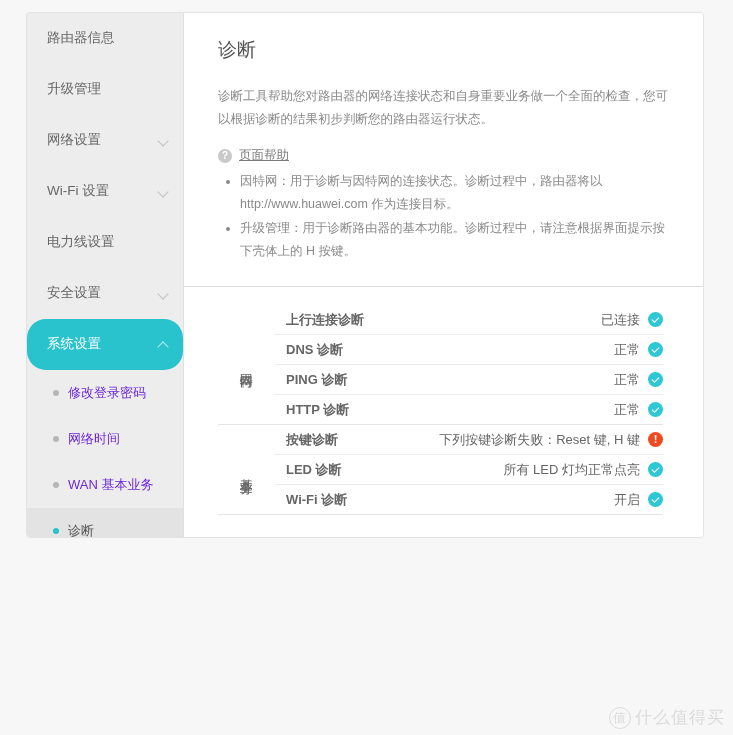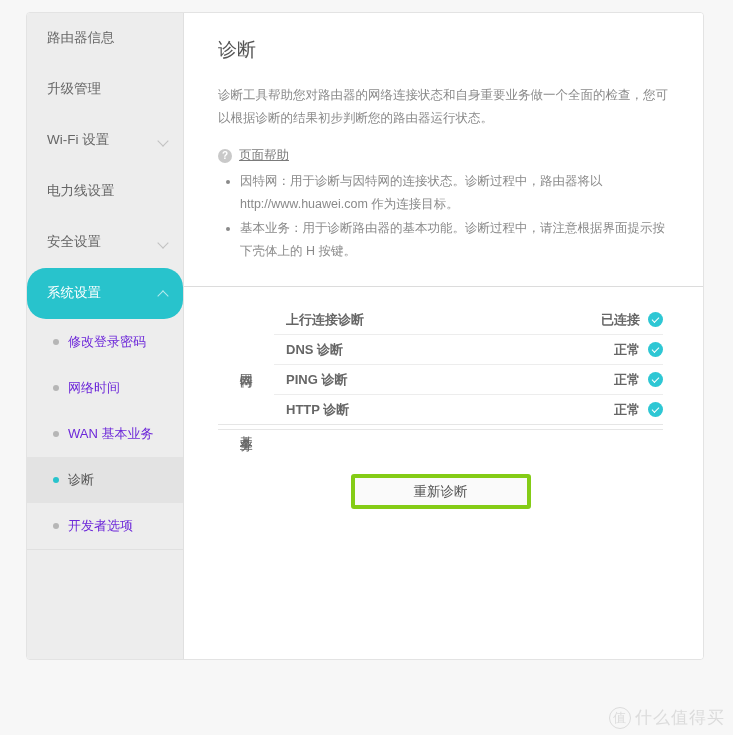--- a/index.html
+++ b/index.html
@@ -12,21 +12,21 @@
     background: #f7f7f7;
     font-family: "Liberation Sans", "DejaVu Sans", sans-serif;
     overflow: hidden;
     position: relative;
   }
   .app {
     position: absolute;
     left: 26px;
     top: 12px;
     width: 678px;
-    height: 648px;
+    height: 526px;
     display: flex;
     background: #ffffff;
     border: 1px solid #e3e3e3;
     border-radius: 4px;
     box-sizing: border-box;
     overflow: hidden;
   }
 
   
   .sidebar {
@@ -137,21 +137,20 @@
     color: #555555;
     margin: 0 0 22px 0;
     font-weight: normal;
   }
   .intro-text {
     font-size: 12.5px;
     color: #8a8a8a;
     line-height: 1.85;
     margin: 0 0 16px 0;
     max-width: 470px;
-    font-family: Liberation Mono, monospace;
   }
   .help-row {
     display: flex;
     align-items: center;
     margin-bottom: 6px;
   }
   .help-icon {
     width: 14px;
     height: 14px;
     border-radius: 50%;
@@ -227,21 +226,20 @@
     color: #666666;
     flex: 0 0 auto;
     font-weight: bold;
   }
   .row-value {
     margin-left: auto;
     font-size: 13px;
     color: #666666;
     padding-right: 8px;
     white-space: nowrap;
-    font-weight: bold;
   }
   .status-icon {
     width: 15px;
     height: 15px;
     flex: 0 0 15px;
     border-radius: 50%;
     display: flex;
     align-items: center;
     justify-content: center;
   }
@@ -316,20 +314,24 @@
   <div class="sidebar">
 
     <div class="nav-item">
       <span class="nav-label">路由器信息</span>
     </div>
 
     <div class="nav-item">
       <span class="nav-label">升级管理</span>
     </div>
 
+    <div class="nav-item">
+      <span class="nav-label">网络设置</span>
+      <span class="chev"></span>
+    </div>
 
     <div class="nav-item">
       <span class="nav-label">Wi-Fi 设置</span>
       <span class="chev"></span>
     </div>
 
     <div class="nav-item">
       <span class="nav-label">电力线设置</span>
     </div>
 
@@ -382,21 +384,21 @@
       <h1 class="page-title">诊断</h1>
       <p class="intro-text">诊断工具帮助您对路由器的网络连接状态和自身重要业务做一个全面的检查，您可以根据诊断的结果初步判断您的路由器运行状态。</p>
 
       <div class="help-row">
         <span class="help-icon">?</span>
         <span class="help-link">页面帮助</span>
       </div>
 
       <ul class="bullets">
         <li>因特网：用于诊断与因特网的连接状态。诊断过程中，路由器将以 http://www.huawei.com 作为连接目标。</li>
-        <li>基本业务：用于诊断路由器的基本功能。诊断过程中，请注意根据界面提示按下壳体上的 H 按键。</li>
+        <li>升级管理：用于诊断路由器的基本功能。诊断过程中，请注意根据界面提示按下壳体上的 H 按键。</li>
       </ul>
     </div>
 
     <div class="results">
 
       <div class="group">
         <div class="group-label">
           <span>因特网</span>
         </div>
         <div class="rows">
@@ -425,20 +427,41 @@
             <span class="status-icon status-ok"></span>
           </div>
 
         </div>
       </div>
 
       <div class="group">
         <div class="group-label">
           <span>基本业务</span>
         </div>
+        <div class="rows">
+
+          <div class="row">
+            <span class="row-name">按键诊断</span>
+            <span class="row-value">下列按键诊断失败：Reset 键, H 键</span>
+            <span class="status-icon status-err">!</span>
+          </div>
+
+          <div class="row">
+            <span class="row-name">LED 诊断</span>
+            <span class="row-value">所有 LED 灯均正常点亮</span>
+            <span class="status-icon status-ok"></span>
+          </div>
+
+          <div class="row">
+            <span class="row-name">Wi-Fi 诊断</span>
+            <span class="row-value">开启</span>
+            <span class="status-icon status-ok"></span>
+          </div>
+
+        </div>
       </div>
 
       <div class="btn-wrap">
         <button class="btn">重新诊断</button>
       </div>
 
     </div>
   </div>
 </div>
 

